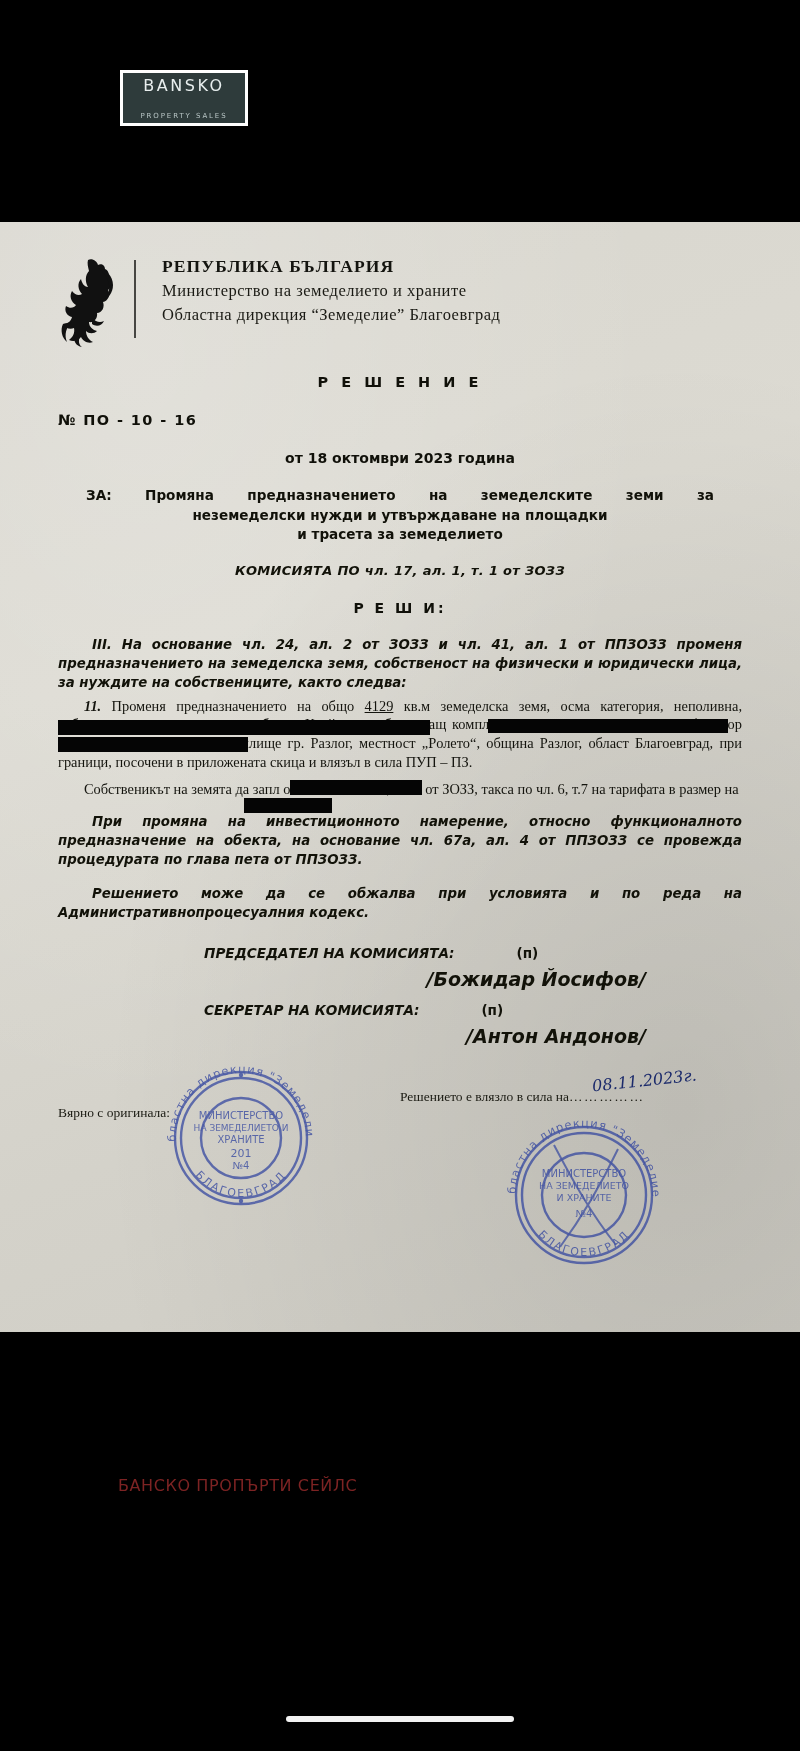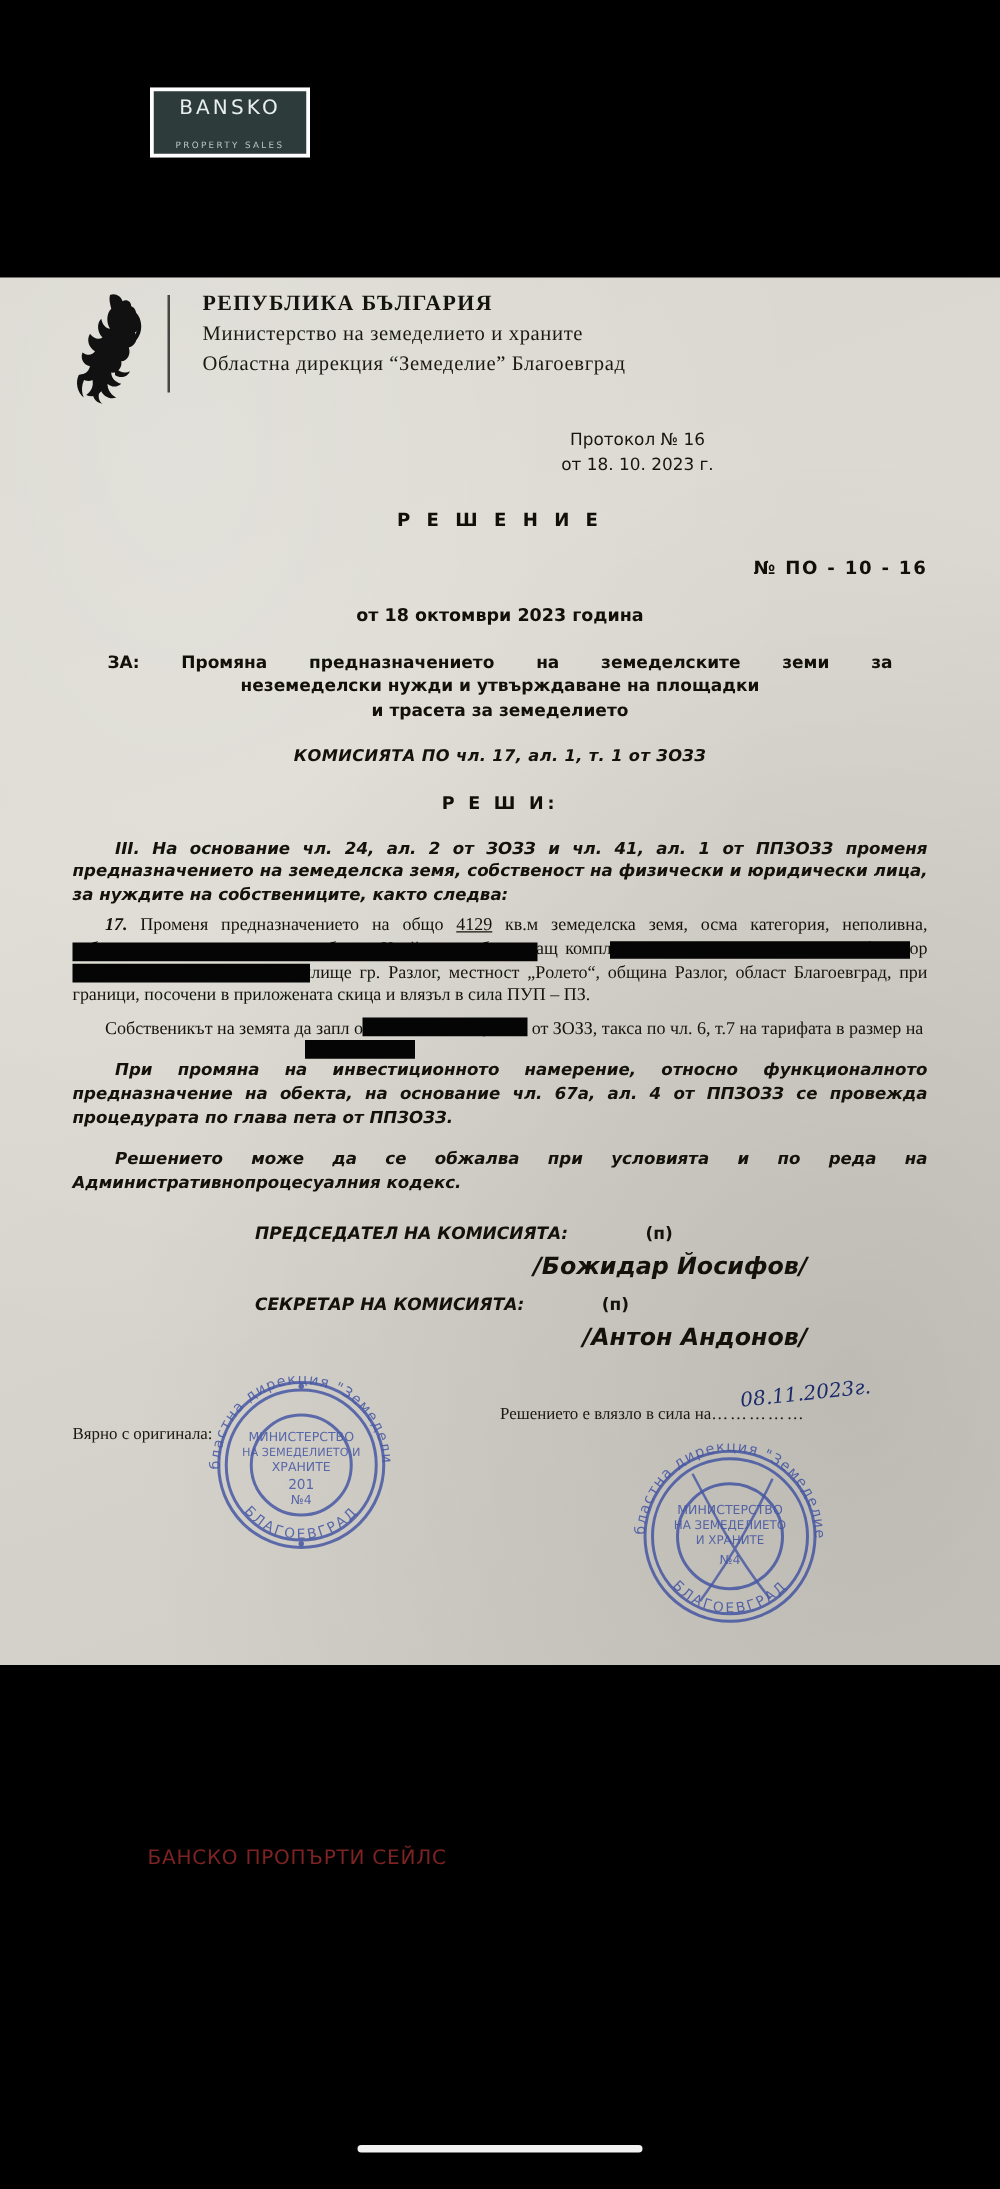--- a/index.html
+++ b/index.html
@@ -54,21 +54,21 @@
     background:
       radial-gradient(ellipse at 18% 12%, rgba(255,255,255,.22), transparent 55%),
       radial-gradient(ellipse at 85% 80%, rgba(0,0,0,.10), transparent 60%);
     pointer-events: none;
   }
   .page-inner { position: relative; z-index: 2; padding: 0 58px; }
 
   
   .letterhead {
     display: flex; align-items: flex-start;
-    padding-top: 8px; gap: 14px;
+    padding-top: 32px; gap: 14px;
   }
   .coat { width: 62px; flex: 0 0 62px; padding-top: 2px; }
   .coat svg { display: block; }
   .rule {
     width: 2px; align-self: stretch; background: #2b2b28;
     margin: 6px 12px 10px 0; opacity: .85;
   }
   .lh-text { padding-top: 2px; }
   .lh1 {
     font-family: "Liberation Serif", serif;
@@ -90,21 +90,21 @@
   }
 
   
   .t-reshenie {
     margin-top: 26px; text-align: center;
     font-family: "DejaVu Sans", sans-serif;
     font-size: 14.5px; font-weight: 700; letter-spacing: 4px;
     color: #101009;
   }
   .t-number {
-    margin-top: 22px; text-align: right;
+    margin-top: 22px; text-align: left;
     font-family: "DejaVu Sans", sans-serif;
     font-size: 14.5px; font-weight: 700; letter-spacing: 1.4px;
     color: #101009;
   }
   .t-date {
     margin-top: 22px; text-align: center;
     font-family: "DejaVu Sans", sans-serif;
     font-size: 14px; font-weight: 700; color: #101009;
   }
   .subject {
@@ -257,44 +257,40 @@
           </svg>
         </div>
         <div class="rule"></div>
         <div class="lh-text">
           <div class="lh1">РЕПУБЛИКА БЪЛГАРИЯ</div>
           <div class="lh2">Министерство на земеделието и храните</div>
           <div class="lh3">Областна дирекция “Земеделие” Благоевград</div>
         </div>
       </div>
 
-      <div class="protocol">
-        <div>Протокол  № 16</div>
-        <div>от  18. 10. 2023 г.</div>
-      </div>
 
       <div class="t-reshenie">Р Е Ш Е Н И Е</div>
       <div class="t-number">№  ПО - 10 - 16</div>
       <div class="t-date">от  18 октомври 2023 година</div>
 
       <div class="subject">
         <span class="l1">ЗА: Промяна предназначението на земеделските земи за</span>
         <span class="l2">неземеделски нужди и утвърждаване на площадки</span>
         <span class="l3">и трасета за земеделието</span>
       </div>
 
       <div class="commission">КОМИСИЯТА ПО чл. 17, ал. 1, т. 1 от ЗОЗЗ</div>
       <div class="t-reshi">Р Е Ш И:</div>
 
       <div class="body-block">
 
         <div class="p-bold-italic">III. На основание чл. 24, ал. 2 от ЗОЗЗ и чл. 41, ал. 1 от ППЗОЗЗ променя предназначението на земеделска земя, собственост на физически и юридически лица, за нуждите на собствениците, както следва:</div>
 
         <div class="p-serif" style="margin-top:4px;">
-          <span style="display:inline-block;width:26px;"></span><span class="lead">17.</span>
+          <span style="display:inline-block;width:26px;"></span><span class="lead">11.</span>
           <span>Променя предназначението на общо</span>
           <span class="u">4129</span>
           <span>кв.м земеделска земя, осма категория, неполивна, собственост на</span>
           <span>изграждане на обект: „Крайпътен обслужващ комплекс“, в поземлен имот с идентификатор 61813.139.17 по КККР на землище гр. Разлог, местност „Pолето“, община Разлог, област Благоевград, при граници, посочени в приложената скица и влязъл в сила ПУП – ПЗ.</span>
           <span class="redact rb1"></span>
           <span class="redact rb2"></span>
           <span class="redact rb3"></span>
         </div>
 
         <div class="p-serif" style="margin-top:8px;position:relative;">

